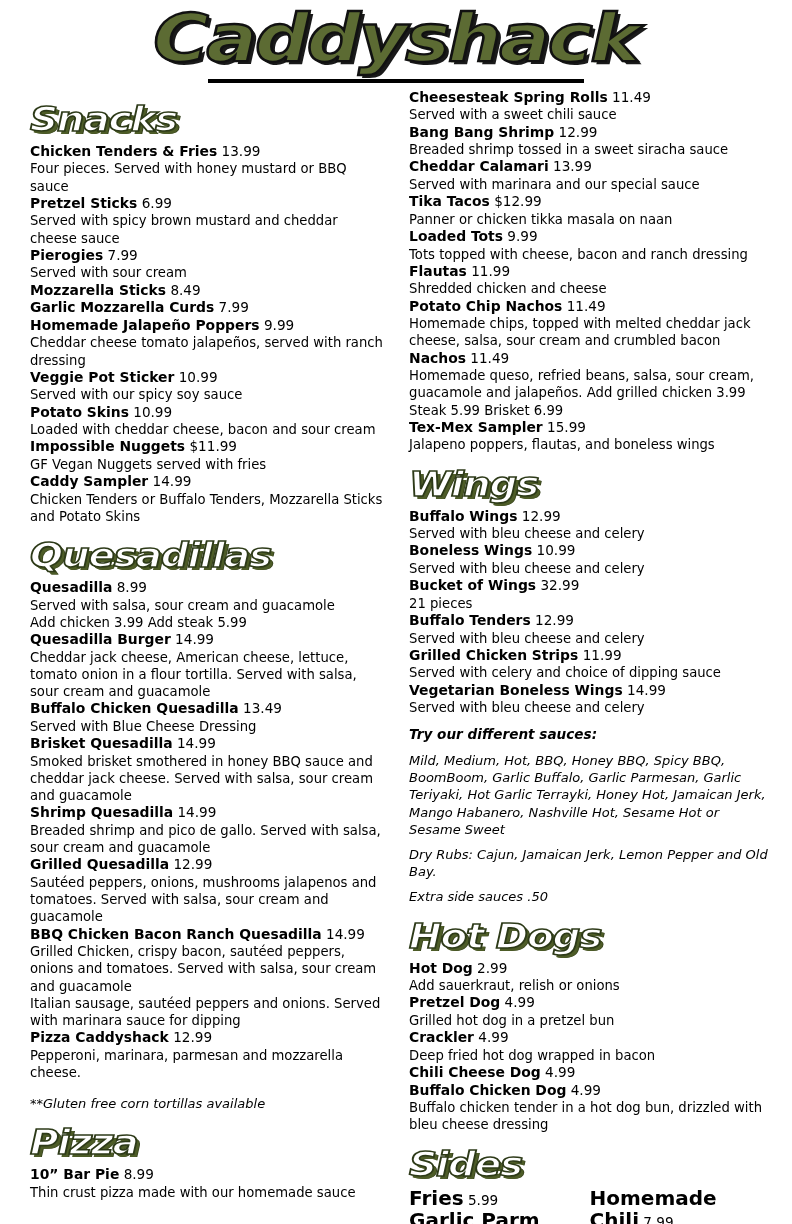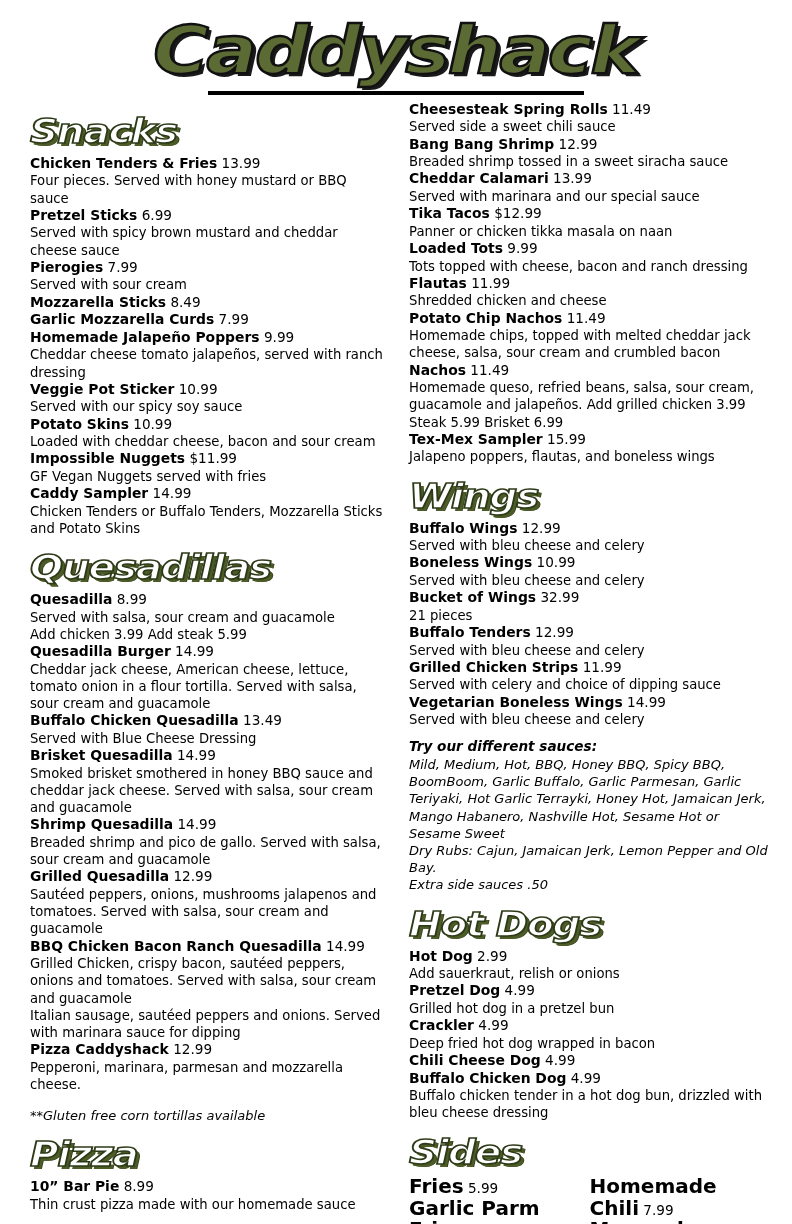--- a/index.html
+++ b/index.html
@@ -13,21 +13,21 @@
     height: 1224px;
     font-family: "DejaVu Sans", "Liberation Sans", sans-serif;
     color: #000000;
     position: relative;
     overflow: hidden;
   }
 
   
   .masthead {
     text-align: center;
-    padding-top: 22px;
+    padding-top: 10px;
   }
   .logo-title {
     font-family: "DejaVu Sans", "Liberation Sans", sans-serif;
     font-size: 62px;
     font-weight: bold;
     font-style: italic;
     letter-spacing: -2px;
     line-height: 0.95;
     color: #5c6b33;
     -webkit-text-stroke: 2.2px #111111;
@@ -102,21 +102,21 @@
     font-weight: normal;
   }
 
   
   .note {
     font-style: italic;
     font-size: 13px;
     line-height: 17.2px;
     margin-top: 14px;
   }
-  .note-tight { margin-top: 0; }
+  .note-tight { margin-top: 8px; }
   .note-heading {
     font-style: italic;
     font-weight: bold;
     font-size: 13.6px;
     line-height: 17.6px;
     margin-top: 10px;
   }
 
   
   .sides-grid {
@@ -197,21 +197,21 @@
         <div class="item-line"><span class="item-name">Pizza Caddyshack</span> <span class="item-price">12.99</span></div>
         <div class="item-desc">Pepperoni, marinara, parmesan and mozzarella cheese.</div>
       </div><div class="note">**Gluten free corn tortillas available</div><div class="section-header">Pizza</div><div class="item">
         <div class="item-line"><span class="item-name">10” Bar Pie</span> <span class="item-price">8.99</span></div>
         <div class="item-desc">Thin crust pizza made with our homemade sauce</div>
       </div></div>
 
   <div class="col col-right">
   <div class="item">
         <div class="item-line"><span class="item-name">Cheesesteak Spring Rolls</span> <span class="item-price">11.49</span></div>
-        <div class="item-desc">Served side a sweet chili sauce</div>
+        <div class="item-desc">Served with a sweet chili sauce</div>
       </div><div class="item">
         <div class="item-line"><span class="item-name">Bang Bang Shrimp</span> <span class="item-price">12.99</span></div>
         <div class="item-desc">Breaded shrimp tossed in a sweet siracha sauce</div>
       </div><div class="item">
         <div class="item-line"><span class="item-name">Cheddar Calamari</span> <span class="item-price">13.99</span></div>
         <div class="item-desc">Served with marinara and our special sauce</div>
       </div><div class="item">
         <div class="item-line"><span class="item-name">Tika Tacos</span> <span class="item-price">$12.99</span></div>
         <div class="item-desc">Panner or chicken tikka masala on naan</div>
       </div><div class="item">

